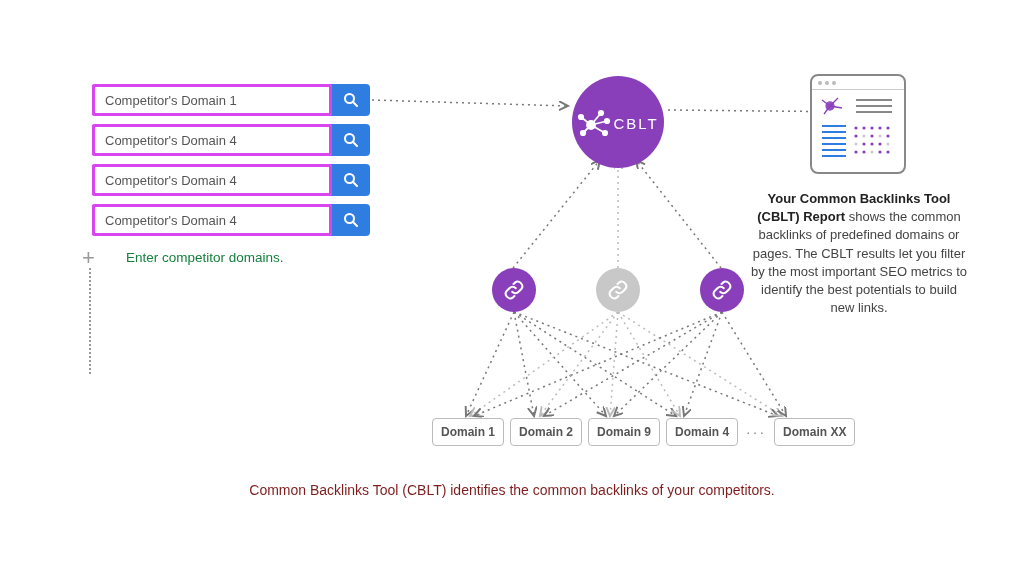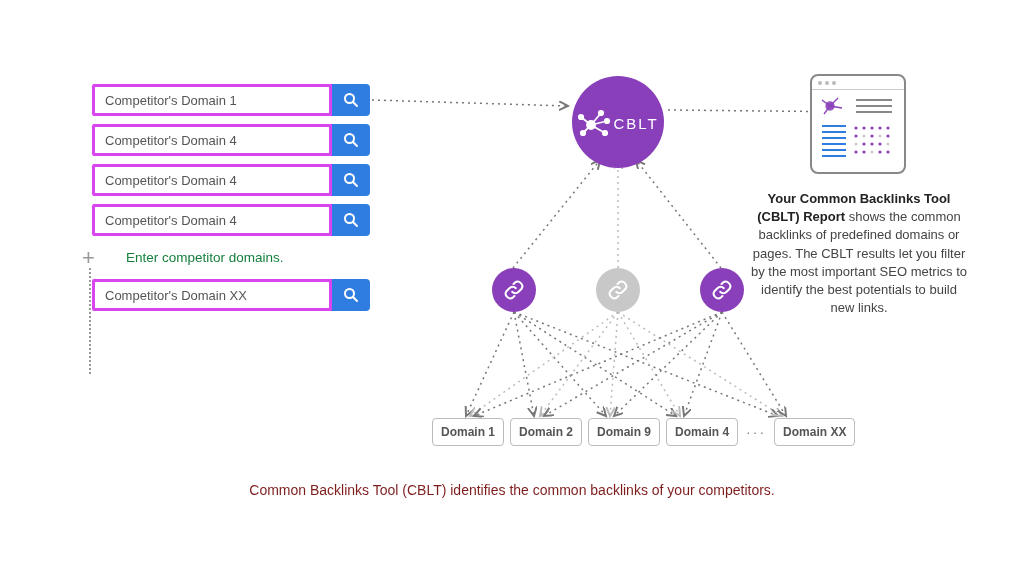--- a/index.html
+++ b/index.html
@@ -231,29 +231,20 @@
     <div class="search-btn">
       <svg width="16" height="16" viewBox="0 0 16 16">
           <circle cx="6.5" cy="6.5" r="4.5" stroke="#fff" stroke-width="2" fill="none"></circle>
           <line x1="10" y1="10" x2="14" y2="14" stroke="#fff" stroke-width="2" stroke-linecap="round"></line>
         </svg>
     </div>
   </div>
 
   <div class="hint">Enter competitor domains.</div>
 
-  <div class="input-row">
-    <div class="input-box">Competitor's Domain XX</div>
-    <div class="search-btn">
-      <svg width="16" height="16" viewBox="0 0 16 16">
-          <circle cx="6.5" cy="6.5" r="4.5" stroke="#fff" stroke-width="2" fill="none"></circle>
-          <line x1="10" y1="10" x2="14" y2="14" stroke="#fff" stroke-width="2" stroke-linecap="round"></line>
-        </svg>
-    </div>
-  </div>
 </div>
 
 <div class="hub">
   <svg width="36" height="30" viewBox="0 0 36 30">
     <g stroke="#fff" stroke-width="1.8" fill="none">
       <circle cx="14" cy="18" r="4" fill="#fff"></circle>
       <line x1="14" y1="18" x2="4" y2="10"></line>
         <circle cx="4" cy="10" r="2.2" fill="#fff"></circle>
       <line x1="14" y1="18" x2="24" y2="6"></line>
         <circle cx="24" cy="6" r="2.2" fill="#fff"></circle>

